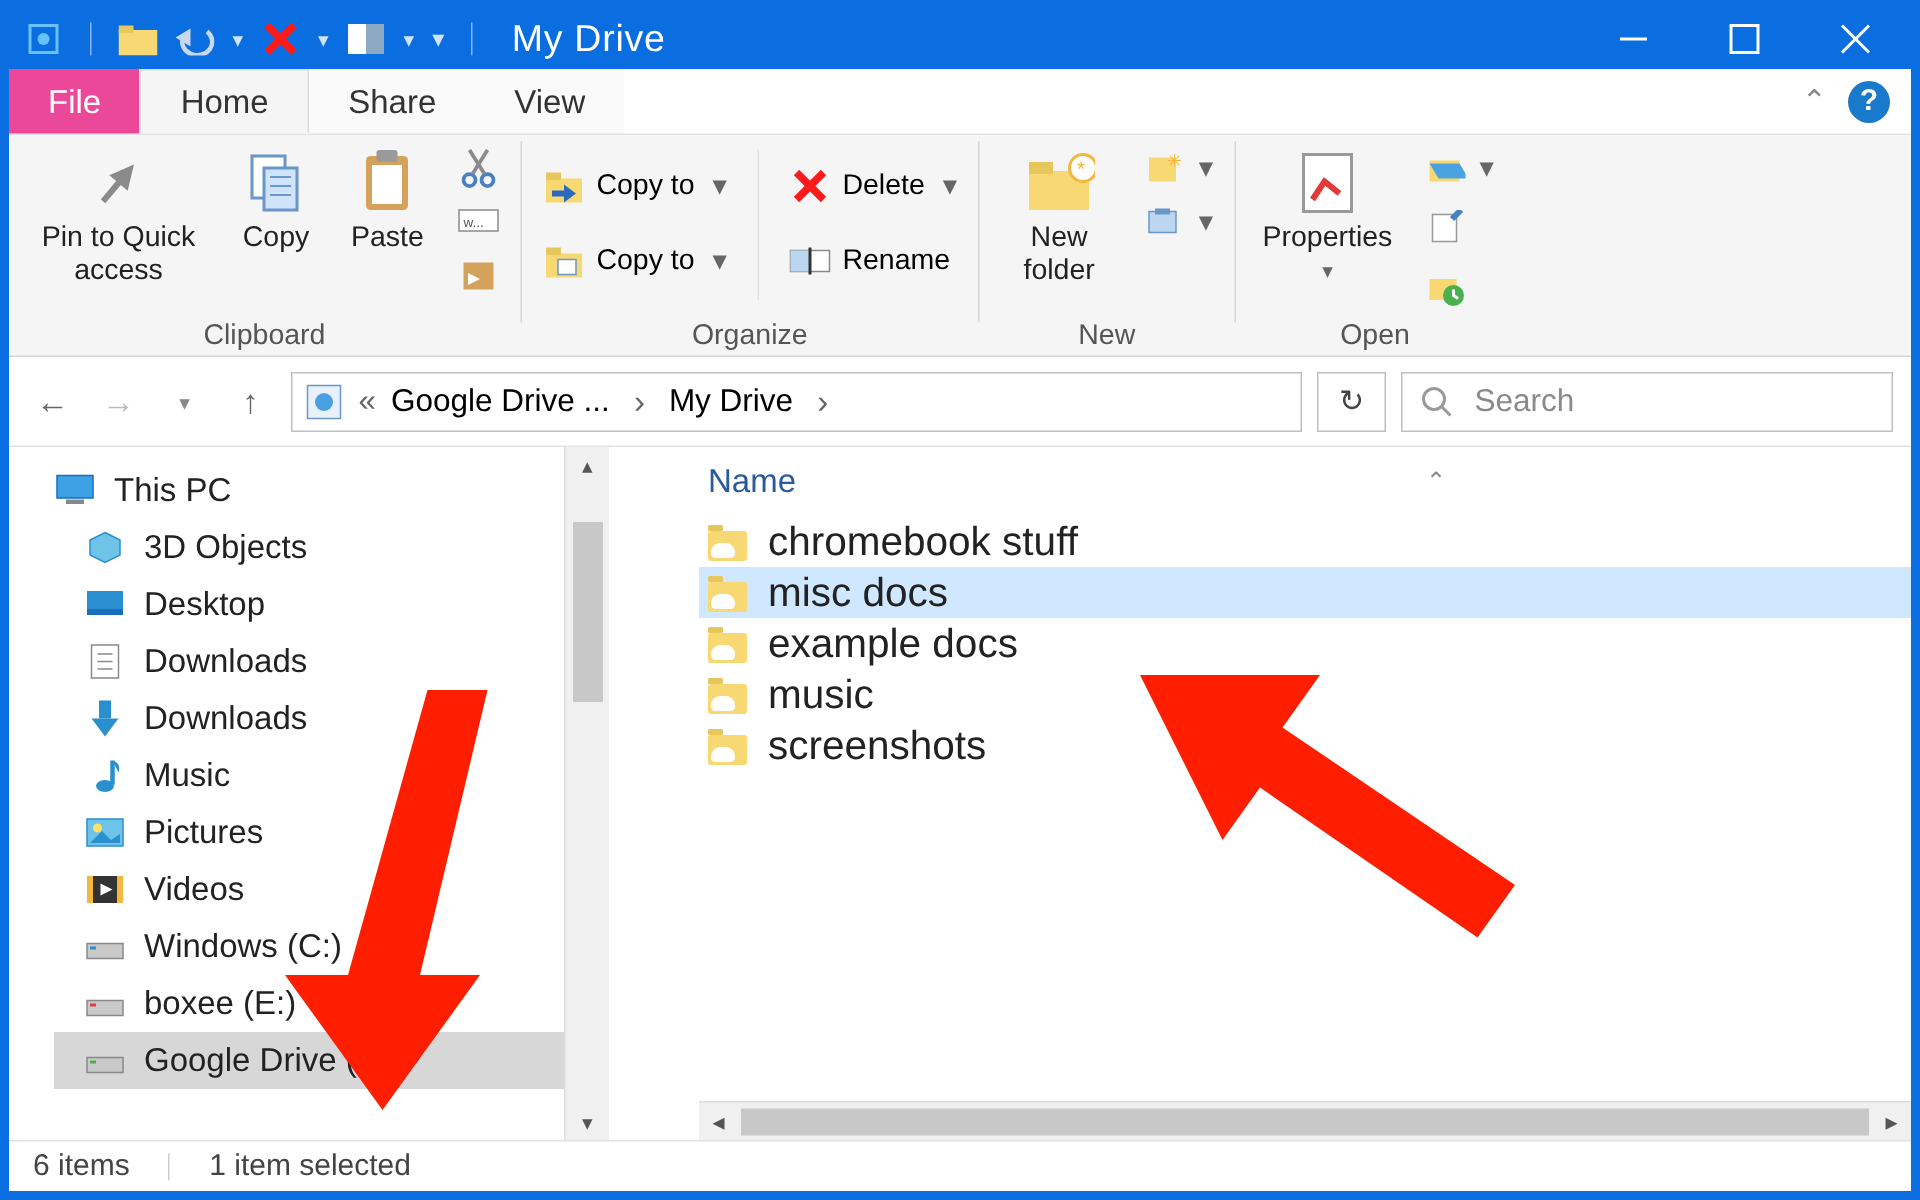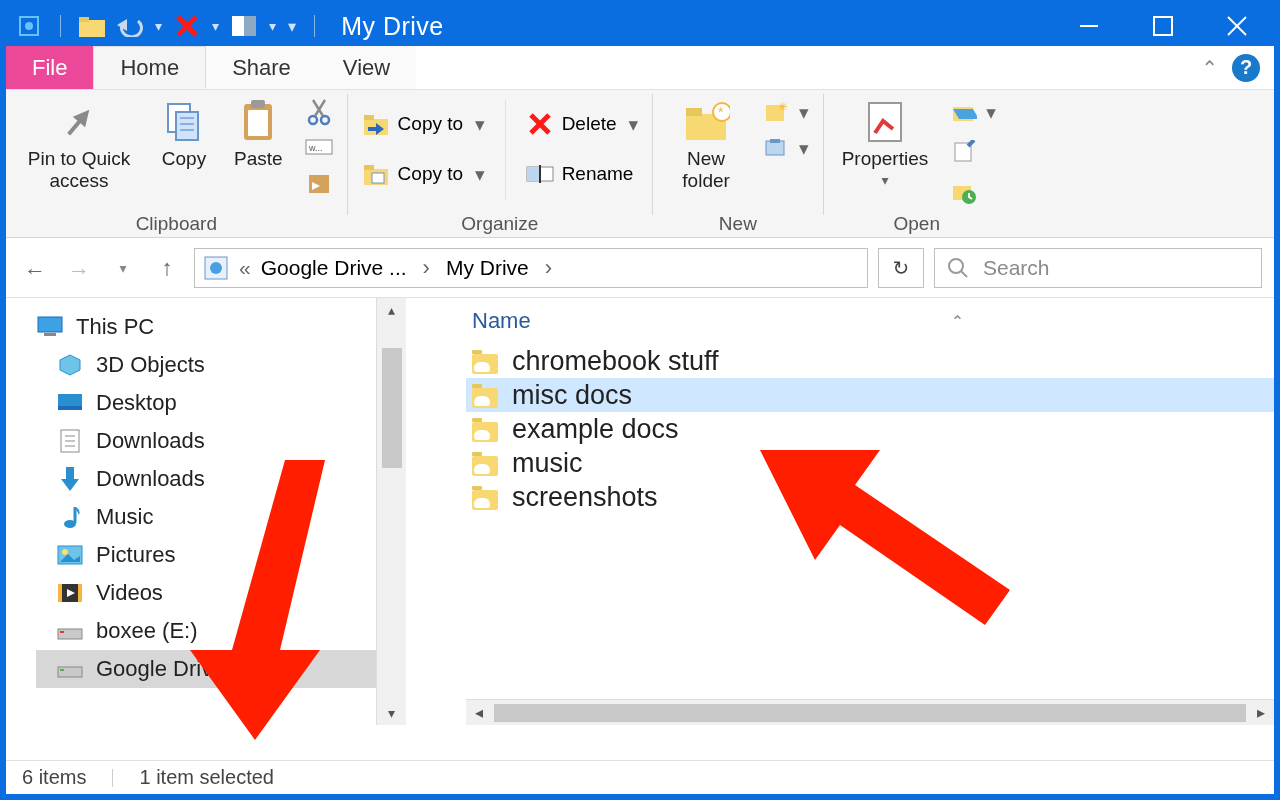--- a/index.html
+++ b/index.html
@@ -65,21 +65,21 @@
   .file-ico{ width:26px;height:26px; position:relative;}
   .folder-shape{ width:26px;height:20px; background:#f8d873; border-radius:2px; position:absolute; bottom:0;}
   .folder-tab{ position:absolute; top:2px; left:0; width:10px;height:4px; background:#e7c65c; border-radius:1px;}
   .cloud-badge{ position:absolute; left:2px; bottom:2px; width:16px; height:10px; background:#fff; border-radius:6px 6px 3px 3px;}
   
   .h-scroll{ height:26px; display:flex; align-items:center; background:#f0f0f0; border-top:1px solid #dcdcdc;}
   .h-scroll .larrow,.h-scroll .rarrow{ width:26px; text-align:center; color:#555;}
   .h-scroll .track{ flex:1; height:18px; background:#c8c8c8; margin:0 2px; position:relative;}
   
   
-  .status{ height:34px; border-top:1px solid #e1e1e1; display:flex; align-items:center; gap:26px; padding:0 16px; font-size:20px; color:#444; background:#fff;margin-top:35px;}
+  .status{ height:34px; border-top:1px solid #e1e1e1; display:flex; align-items:center; gap:26px; padding:0 16px; font-size:20px; color:#444; background:#fff;}
   .status .div{ width:1px; height:18px; background:#ccc;}
   
   
   .red-arrow{ position:absolute; z-index:50; pointer-events:none;}
   
   svg{display:block;}
 </style>
 </head>
 <body>
 
@@ -467,20 +467,29 @@
                 <rect x="22" y="2" width="4" height="18" fill="#f4b63f"></rect>
                 <polygon points="11,7 19,11 11,15" fill="#fff"></polygon>
               </svg>
             </span>
             <span>Videos</span>
           </div>
         <div class="tree-item">
             <span class="tree-icon">
               <svg width="28" height="20">
                 <rect x="2" y="8" width="24" height="10" fill="#c9c9c9" stroke="#888"></rect>
+                <rect x="4" y="10" width="4" height="2" fill="#2a8fcf"></rect>
+              </svg>
+            </span>
+            <span>Windows (C:)</span>
+          </div>
+        <div class="tree-item">
+            <span class="tree-icon">
+              <svg width="28" height="20">
+                <rect x="2" y="8" width="24" height="10" fill="#c9c9c9" stroke="#888"></rect>
                 <rect x="4" y="10" width="4" height="2" fill="#e03a3a"></rect>
               </svg>
             </span>
             <span>boxee (E:)</span>
           </div>
         <div class="tree-item sel">
             <span class="tree-icon">
               <svg width="28" height="20">
                 <rect x="2" y="8" width="24" height="10" fill="#c9c9c9" stroke="#888"></rect>
                 <rect x="4" y="10" width="4" height="2" fill="#4caf50"></rect>

